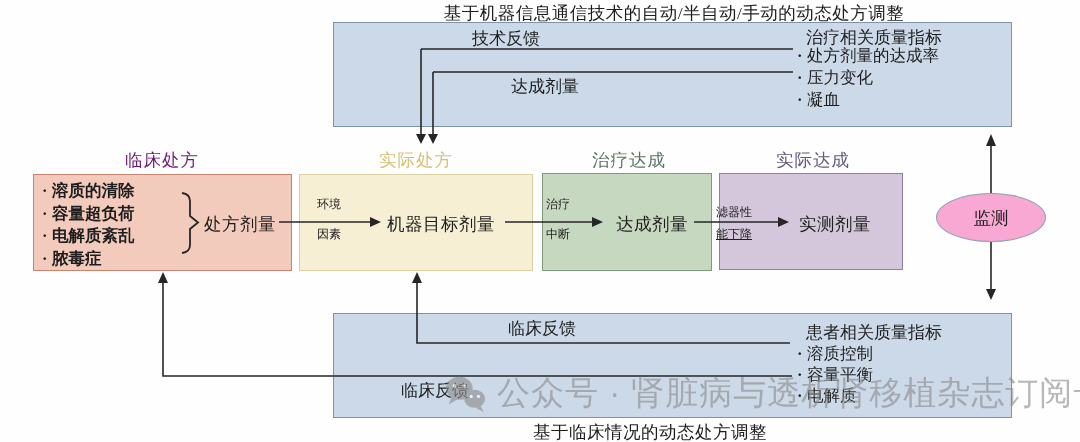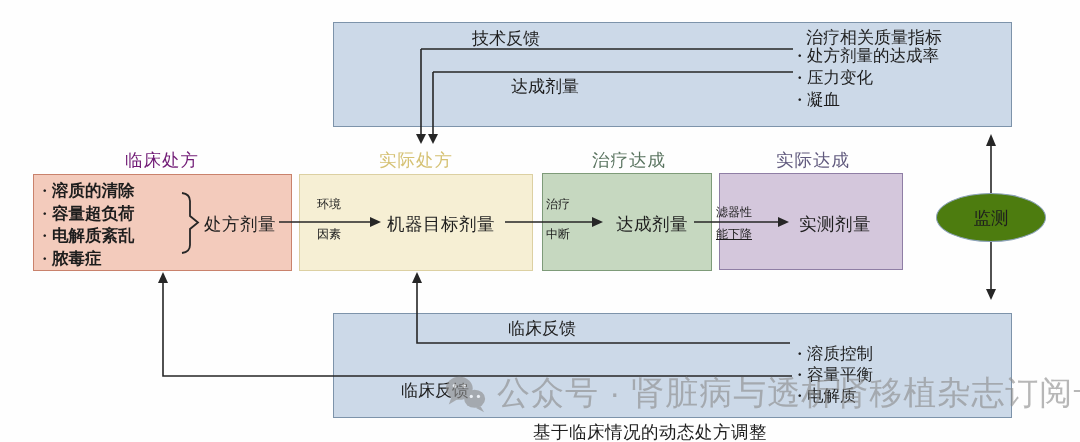--- a/index.html
+++ b/index.html
@@ -10,21 +10,21 @@
     color:#1d1d1d;
   }
   .box { position:absolute; box-sizing:border-box; border:1.6px solid; z-index:1; }
   .bluebox { background:#ccd9e8; border-color:#7d93aa; }
   .pinkbox { background:#f3cbbc; border-color:#c9826c; }
   .yellowbox { background:#f6efd4; border-color:#dcd0a2; }
   .greenbox { background:#c6d8c0; border-color:#7e9b79; }
   .purplebox { background:#d4c7dc; border-color:#8f7ea5; }
   .ellipse {
     position:absolute; box-sizing:border-box; border:1.6px solid #8ba1b8;
-    background:#4d7c0f; border-radius:50%; z-index:1;
+    background:#f9a8d4; border-radius:50%; z-index:1;
     display:flex; align-items:center; justify-content:center;
     font-size:17.5px;
   }
   .overlay { position:absolute; left:0; top:0; z-index:3; pointer-events:none; }
   .txt { position:absolute; white-space:nowrap; z-index:4; }
   .ctr { transform:translateX(-50%); }
   .cap { font-size:17.5px; text-align:center; letter-spacing:0.5px; }
   .fb { font-size:17px; }
   .stagetitle { font-size:17.5px; top:148px; letter-spacing:1px; }
   .t-clin { color:#701a75; }
@@ -91,20 +91,21 @@
       <polygon points="370,217 370,227 381,222"></polygon>
       <polygon points="592,217 592,227 603,222"></polygon>
       <polygon points="778,217 778,227 789,222"></polygon>
       <polygon points="986,146 996,146 991,134"></polygon>
       <polygon points="986,289 996,289 991,300"></polygon>
       <polygon points="412,283 422,283 417,272"></polygon>
       <polygon points="158,283 168,283 163,272"></polygon>
     </g>
   </svg>
 
+  <div class="txt cap" style="left:336px; top:1px; width:676px;">基于机器信息通信技术的自动/半自动/手动的动态处方调整</div>
   <div class="txt cap" style="left:312px; top:420px; width:676px;">基于临床情况的动态处方调整</div>
 
   <div class="txt fb ctr" style="left:506px; top:27px;">技术反馈</div>
   <div class="txt fb ctr" style="left:545px; top:75px;">达成剂量</div>
   <div class="txt listtitle" style="left:806px; top:26px;">治疗相关质量指标</div>
   <div class="blist toplist" style="left:797px; top:45px;">
     <div class="li">处方剂量的达成率</div>
     <div class="li">压力变化</div>
     <div class="li">凝血</div>
   </div>
@@ -129,20 +130,21 @@
   <div class="txt factor" style="left:546px; top:196px;">治疗</div>
   <div class="txt factor" style="left:546px; top:226px;">中断</div>
   <div class="txt dose" style="left:616px; top:212px;">达成剂量</div>
 
   <div class="txt factor" style="left:716px; top:204px;">滤器性</div>
   <div class="txt factor" style="left:716px; top:226px;text-decoration:underline;">能下降</div>
   <div class="txt dose" style="left:799px; top:212px;">实测剂量</div>
 
   <div class="txt fb" style="left:508px; top:317px;">临床反馈</div>
   <div class="txt fb" style="left:401px; top:379px;">临床反馈</div>
+  <div class="txt listtitle" style="left:806px; top:321px;">患者相关质量指标</div>
   <div class="blist botlist" style="left:797px; top:343px;">
     <div class="li">溶质控制</div>
     <div class="li">容量平衡</div>
     <div class="li">电解质</div>
   </div>
 
   <div id="watermark">
     <svg width="44" height="40" viewBox="0 0 46 40">
       <g fill="#8d8d8d">
         <ellipse cx="16" cy="14" rx="14" ry="12"></ellipse>

